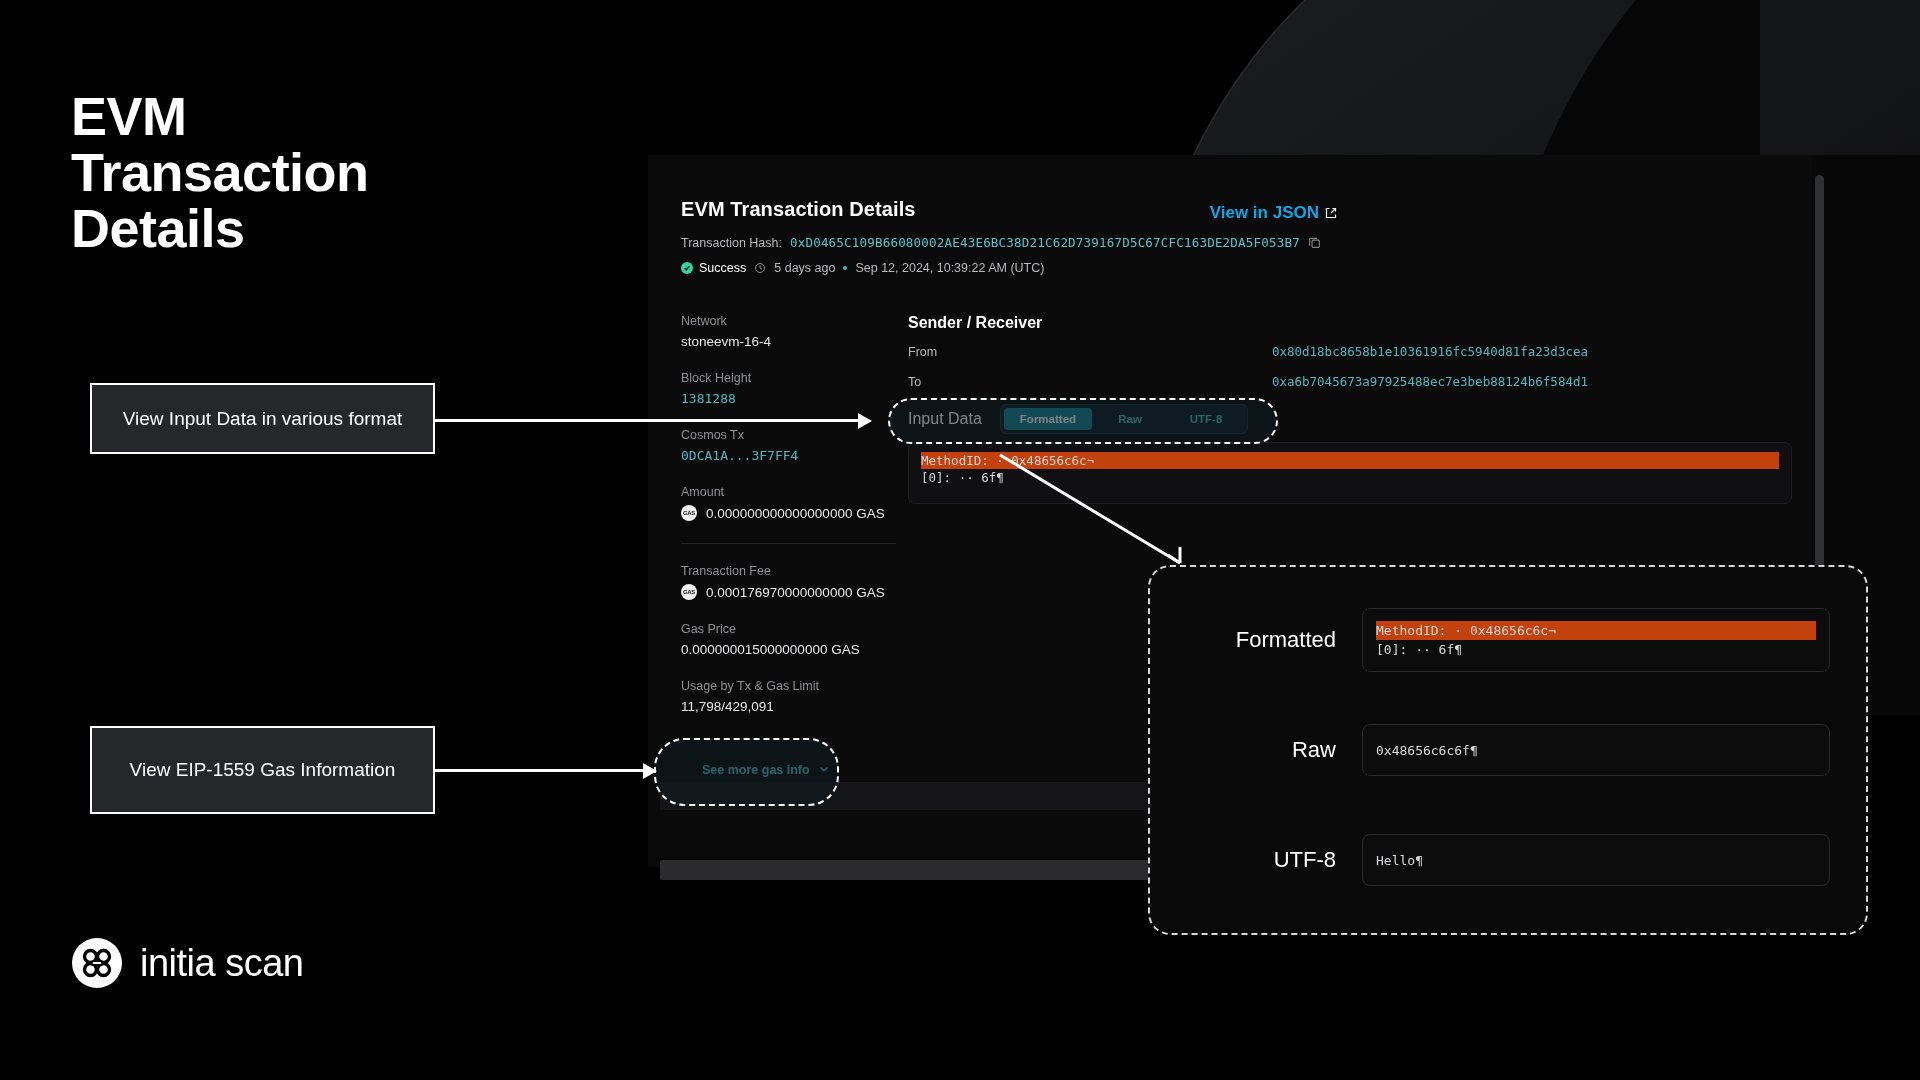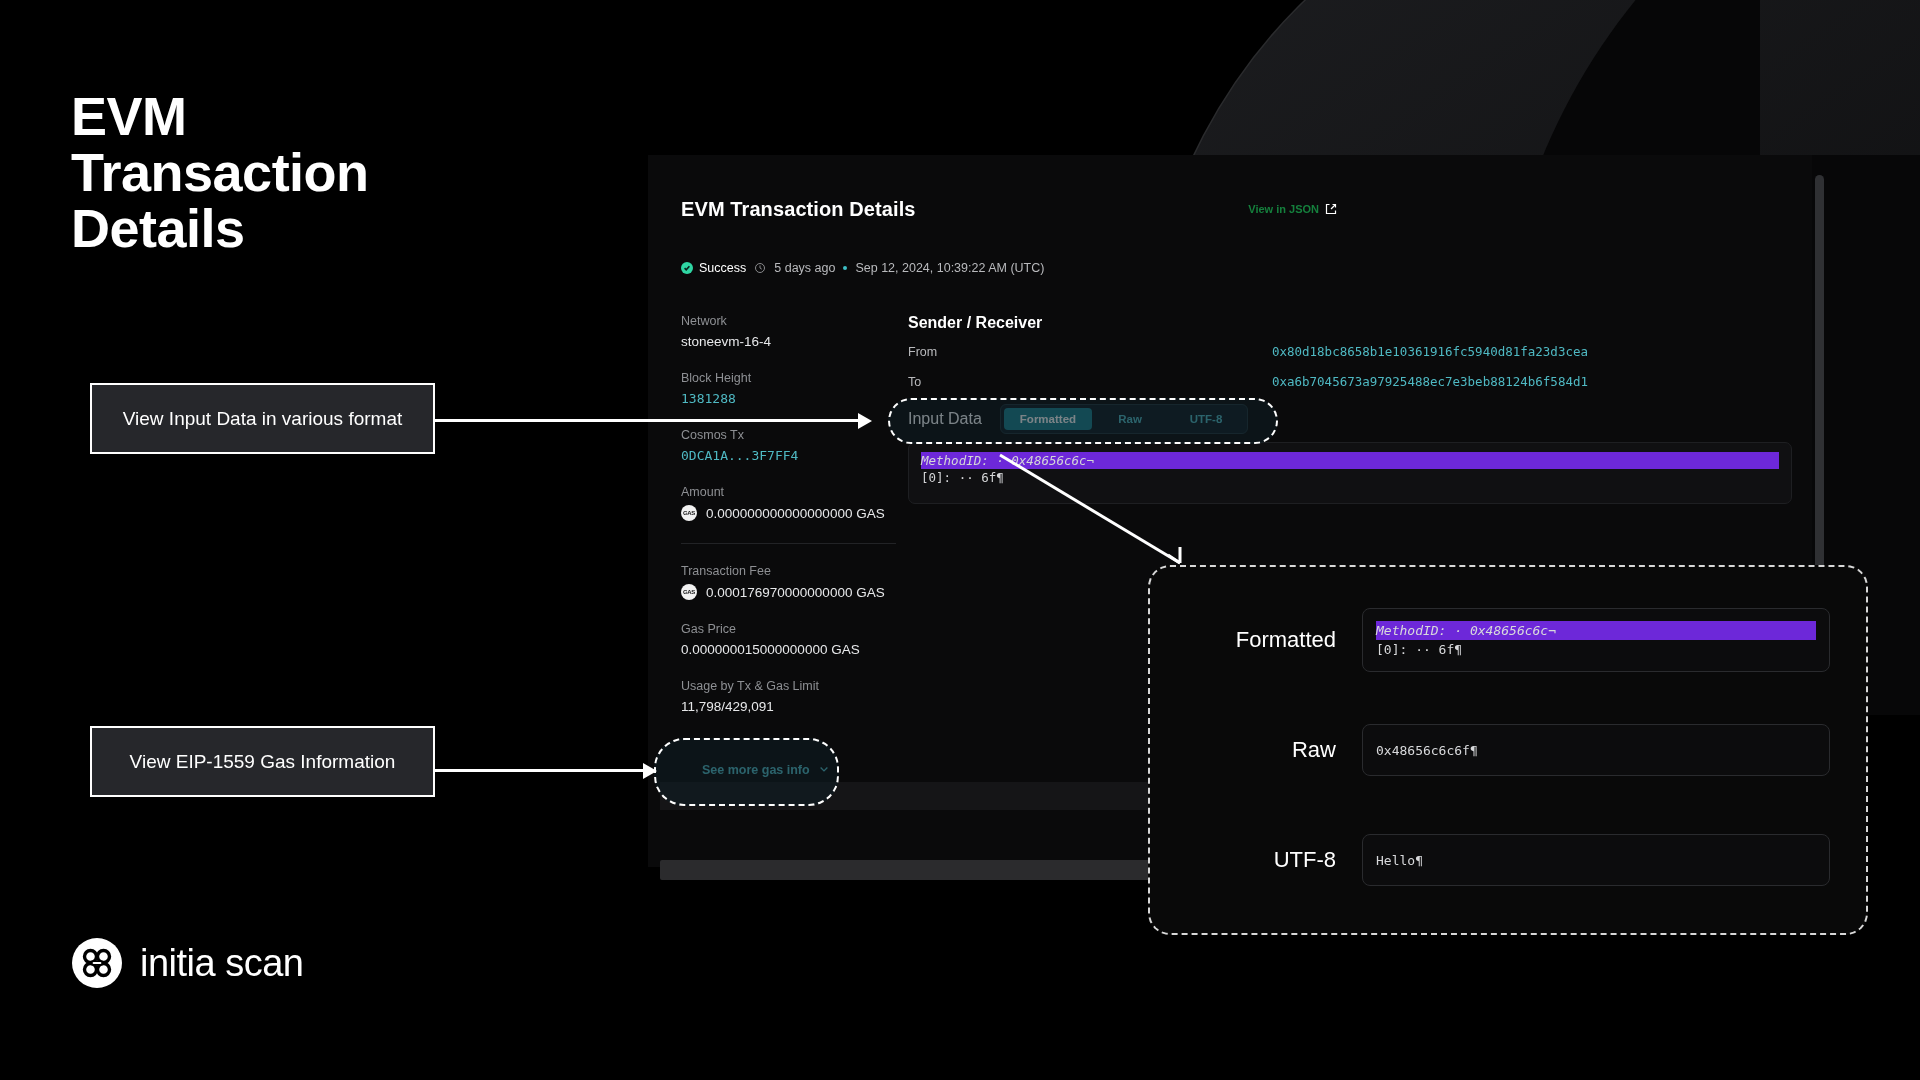--- a/index.html
+++ b/index.html
@@ -34,21 +34,21 @@
     position: absolute;
     background: #26272b;
     border: 2px solid #ffffff;
     color: #ffffff;
     display: flex; align-items: center; justify-content: center;
     text-align: center;
     font-size: 19px; line-height: 26px; font-weight: 500;
     padding: 10px 14px;
   }
   #anno-input { left: 90px; top: 383px; width: 345px; height: 71px; }
-  #anno-gas   { left: 90px; top: 726px; width: 345px; height: 71px; }
+  #anno-gas   { left: 90px; top: 726px; width: 345px; height: 88px; }
 
   
   .arrow-line { position: absolute; background: #ffffff; height: 3px; }
   .arrow-head {
     position: absolute; width: 0; height: 0;
     border-top: 8px solid transparent; border-bottom: 8px solid transparent;
     border-left: 14px solid #ffffff;
   }
 
   
@@ -65,21 +65,21 @@
     background: #151517;
   }
 
   
   .card-title {
     position: absolute; left: 681px; top: 198px;
     font-size: 20px; font-weight: 700; color: #ffffff; letter-spacing: 0.1px;
   }
   .view-json {
     position: absolute; right: 583px; top: 203px;
-    font-size: 11px; font-weight: 700; color: #15803d;
+    font-size: 17px; font-weight: 700; color: #0ea5e9;
     display: flex; align-items: center; gap: 6px; cursor: pointer;
   }
   .ext-icon { width: 12px; height: 12px; display:block; }
 
   .hash-row {
     position: absolute; left: 681px; top: 235px;
     display: flex; align-items: center; gap: 8px;
     font-size: 12.5px; color: #c8c9cc;
     font-family: "DejaVu Sans Mono", monospace;
   }
@@ -147,21 +147,21 @@
   .seg.active { background:#1a7f8c; color:#ffffff; }
 
   
   .code-block {
     position: absolute; left: 908px; top: 442px; width: 884px; height: 62px;
     background: #101012; border:1px solid #1e1f22; border-radius:7px;
     padding: 9px 12px;
     font-family:"DejaVu Sans Mono", monospace; font-size: 12.5px; color:#d4d5d7;
     line-height:17px;
   }
-  .code-hl { background:#6d28d9; display:inline-block; width:100%;font-style:italic; }
+  .code-hl { background:#c2410c; display:inline-block; width:100%; }
 
   
   .gas-btn {
     position: absolute; left: 702px; top: 763px;
     font-size: 12.5px; font-weight:700; color:#4fb9c3;
     display:flex; align-items:flex-start; gap:8px; cursor:pointer;
   }
   .chev { width:12px; height:12px; }
 
   
@@ -243,20 +243,28 @@
 
   <div class="view-json">
     <span>View in JSON</span>
     <svg class="ext-icon" viewBox="0 0 16 16" fill="none" stroke="#ffffff" stroke-width="1.6">
       <path d="M6 2H2v12h12v-4"></path>
         <path d="M10 2h4v4"></path>
         <path d="M14 2L8 8"></path>
     </svg>
   </div>
 
+  <div class="hash-row">
+    <span class="hash-label">Transaction Hash:</span>
+    <span class="hash-value">0xD0465C109B66080002AE43E6BC38D21C62D739167D5C67CFC163DE2DA5F053B7</span>
+    <svg class="copy-icon" viewBox="0 0 16 16" fill="none" stroke="#c9cacd" stroke-width="1.4">
+      <rect x="5" y="5" width="9" height="9" rx="1.5"></rect>
+        <path d="M11 3H3a1 1 0 0 0-1 1v8"></path>
+    </svg>
+  </div>
 
   <div class="status-row">
     <span class="success-badge">
       <span class="check-circle">
         <svg viewBox="0 0 10 10" fill="none" stroke="#06201a" stroke-width="2">
             <path d="M2 5.2l2 2 4-4.4"></path>
           </svg>
       </span>
       <span>Success</span>
     </span>

